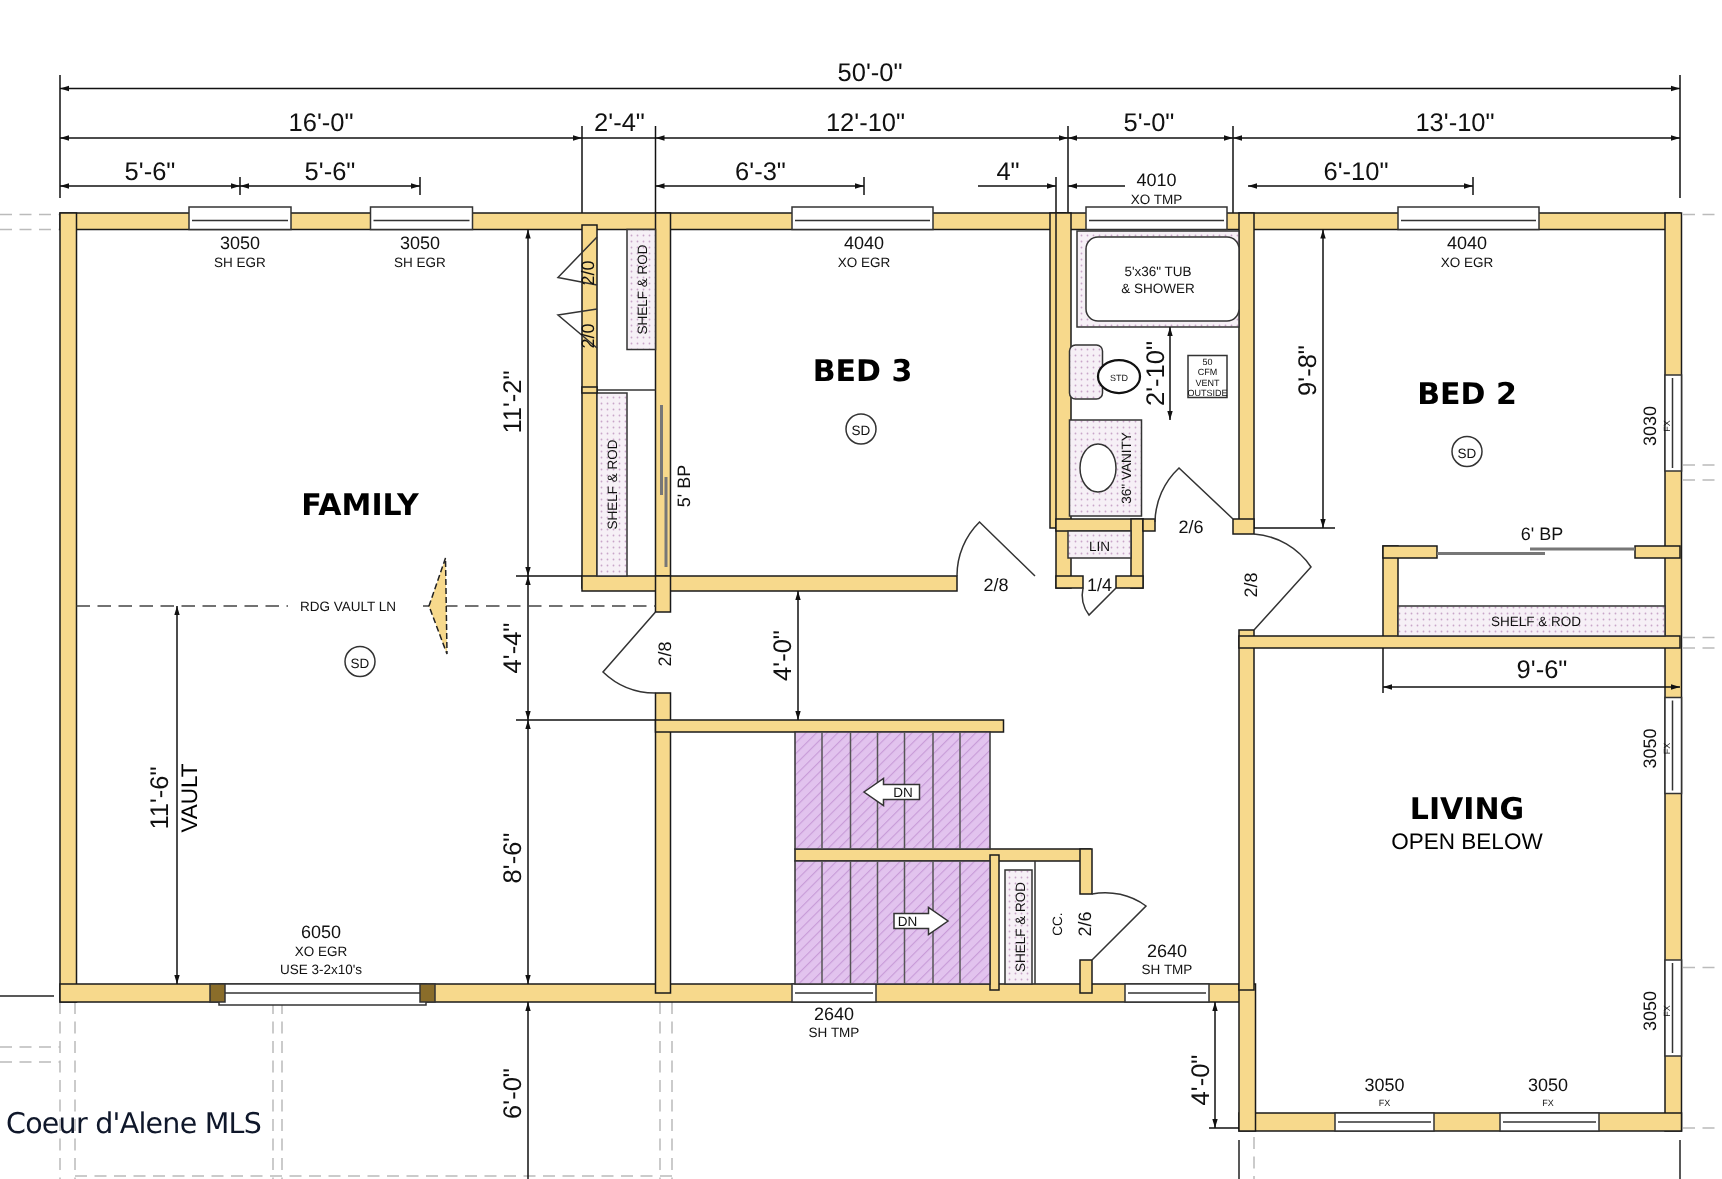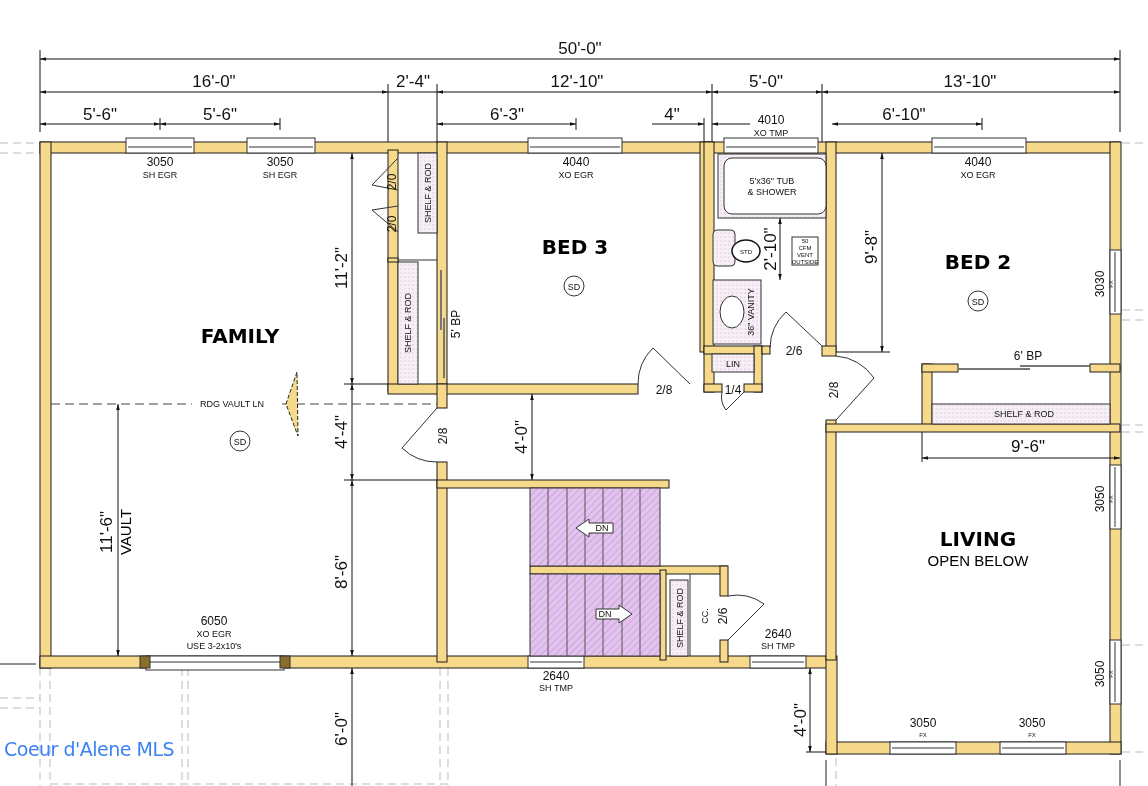--- a/index.html
+++ b/index.html
@@ -12,21 +12,21 @@
   .t-dim{font-family:"Liberation Sans",sans-serif;font-size:17px;fill:#111;}
   .t-sm{font-family:"Liberation Sans",sans-serif;font-size:12px;fill:#111;}
   .t-xs{font-family:"Liberation Sans",sans-serif;font-size:9px;fill:#111;}
   .t-xxs{font-family:"Liberation Sans",sans-serif;font-size:6px;fill:#111;}
   .t-room{font-family:"DejaVu Sans",sans-serif;font-weight:bold;font-size:20px;fill:#000;}
   .t-sub{font-family:"Liberation Sans",sans-serif;font-size:15px;fill:#000;}
   .win{fill:#fff;stroke:#333;stroke-width:1;}
   .shelf{fill:url(#dots);stroke:#333;stroke-width:1;}
   .stair{fill:url(#hatch);stroke:#333;stroke-width:1;}
   .door{stroke:#333;stroke-width:1;fill:none;}
-  .watermark{position:absolute;left:4px;top:738px;font-family:"DejaVu Sans",sans-serif;font-size:19px;color:#3b82f6;letter-spacing:-0.5px;}
+  .watermark{position:absolute;left:4px;top:738px;font-family:"DejaVu Sans",sans-serif;font-size:19px;color:#0f172a;letter-spacing:-0.5px;}
 </style>
 </head>
 <body>
 
 <svg width="1148" height="786" viewBox="0 0 1148 786">
   <defs>
     <pattern id="dots" width="4" height="4" patternUnits="userSpaceOnUse">
       <rect width="4" height="4" fill="#f6f0f6"></rect>
       <circle cx="1" cy="1" r="0.6" fill="#c9a6c9"></circle>
     </pattern>

